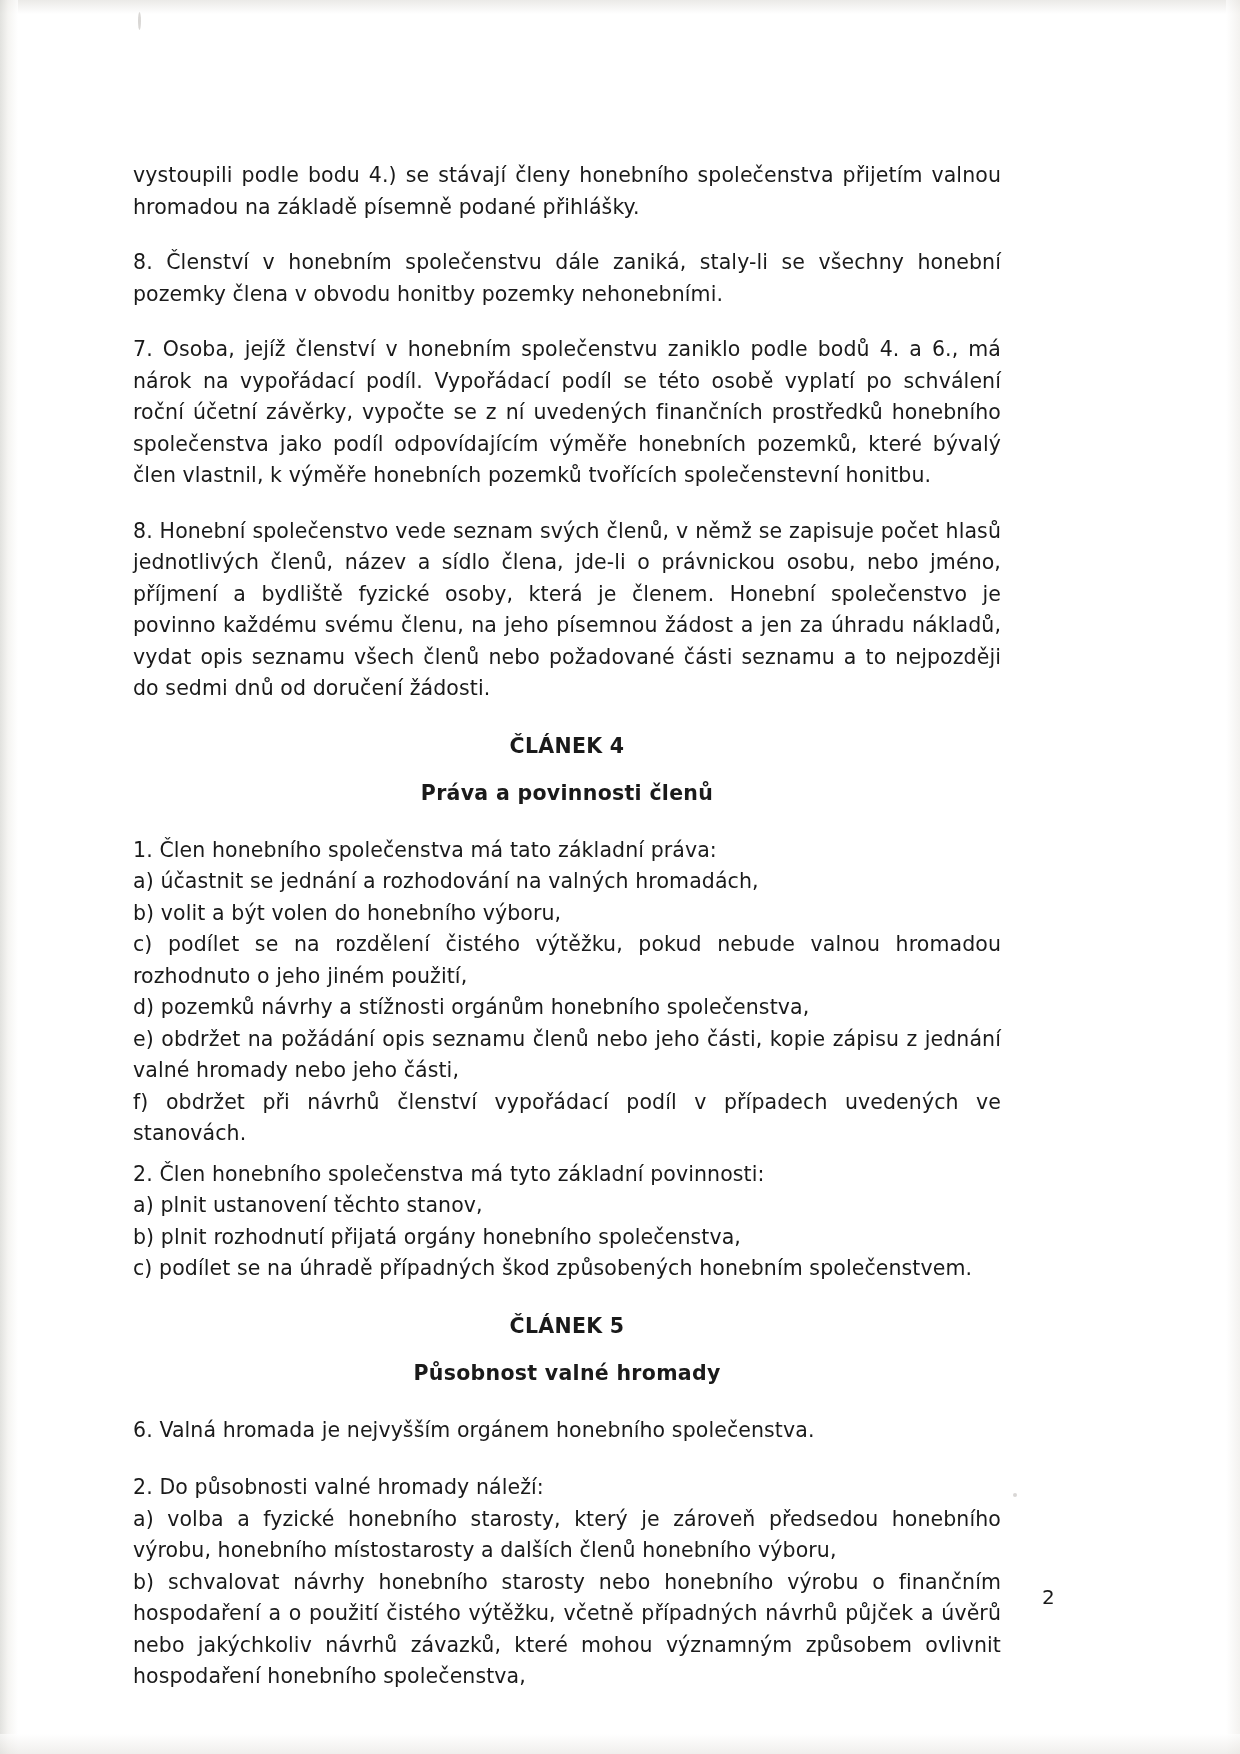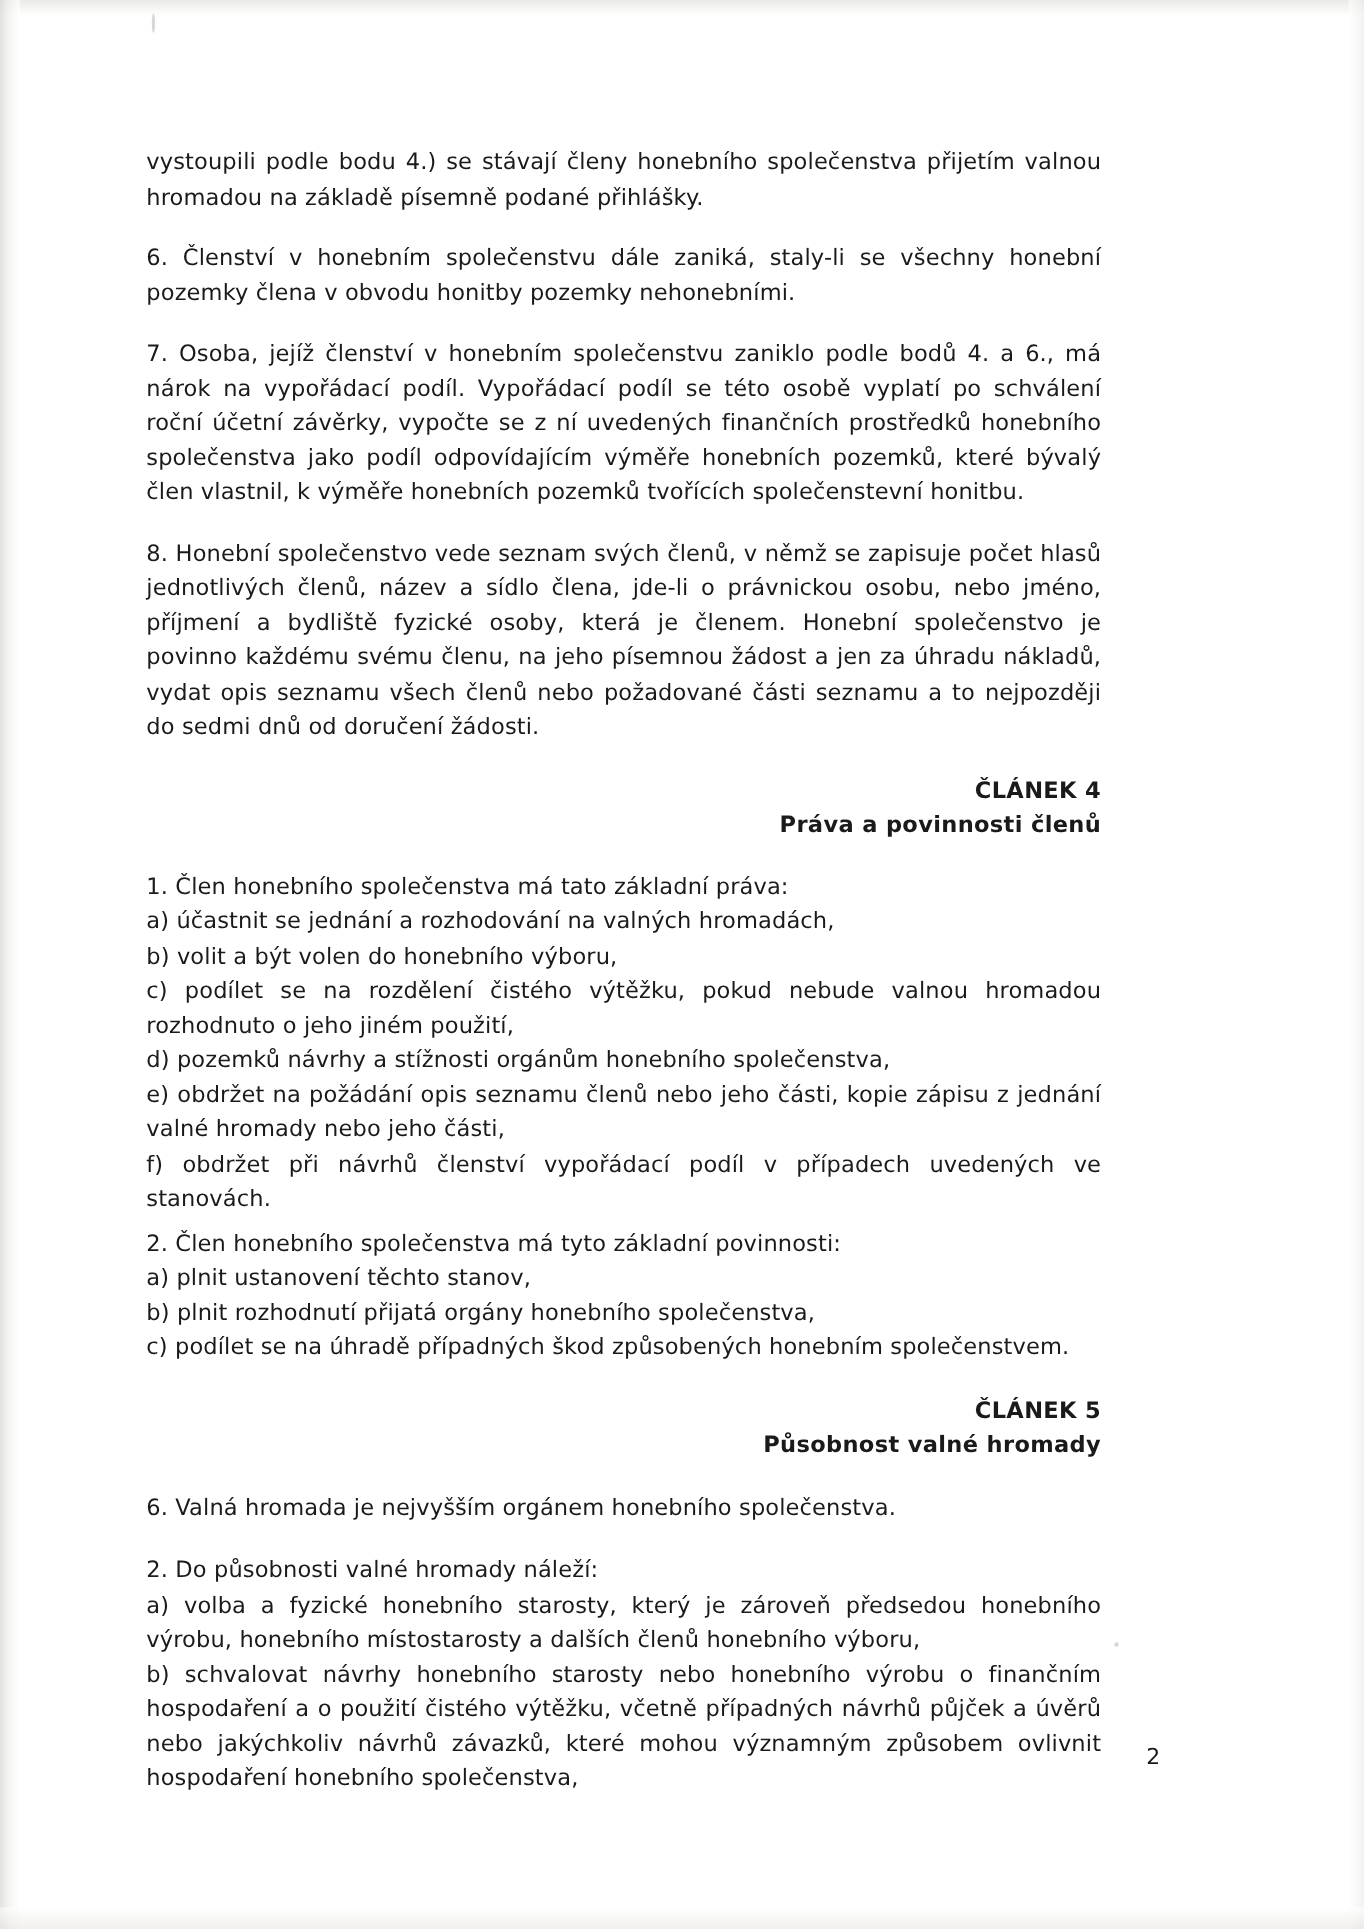--- a/index.html
+++ b/index.html
@@ -46,43 +46,43 @@
   }
   .page {
     position: absolute;
     top: 0; left: 0;
     width: 1240px;
     height: 1754px;
   }
   .content {
     position: absolute;
     left: 133px;
-    top: 132px;
+    top: 160px;
     width: 868px;
   }
   p.para {
     margin: 0 0 0 0;
     font-size: 20.5px;
     line-height: 31.5px;
     text-align: justify;
     letter-spacing: 0.1px;
   }
   p.para.block-gap {
     margin-top: 24px;
   }
   .nojust {
     text-align: left;
   }
   .heading {
-    text-align: right;
+    text-align: center;
     font-weight: bold;
     font-size: 20.5px;
     line-height: 31px;
     letter-spacing: 0.3px;
-    margin: 0;
+    margin: 16px;
   }
   .heading-group {
     margin-top: 26px;
     margin-bottom: 26px;
   }
   .pagenum {
     position: absolute;
     left: 1042px;
     top: 1585px;
     font-size: 20px;
@@ -104,21 +104,21 @@
   <div class="scan-edge-right"></div>
   <div class="scan-edge-bottom"></div>
 
   <div class="speck" style="left:138px; top:12px; width:3px; height:18px;"></div>
   <div class="speck" style="left:1013px; top:1493px; width:4px; height:4px;"></div>
 
   <div class="content">
 
     <p class="para">vystoupili podle bodu 4.) se stávají členy honebního společenstva přijetím valnou hromadou na základě písemně podané přihlášky.</p>
 
-    <p class="para block-gap">6. Členství v honebním společenstvu dále zaniká, staly-li se všechny honební pozemky člena v obvodu honitby pozemky nehonebními.</p>
+    <p class="para block-gap">8. Členství v honebním společenstvu dále zaniká, staly-li se všechny honební pozemky člena v obvodu honitby pozemky nehonebními.</p>
 
     <p class="para block-gap">7. Osoba, jejíž členství v honebním společenstvu zaniklo podle bodů 4. a 6., má nárok na vypořádací podíl. Vypořádací podíl se této osobě vyplatí po schválení roční účetní závěrky, vypočte se z ní uvedených finančních prostředků honebního společenstva jako podíl odpovídajícím výměře honebních pozemků, které bývalý člen vlastnil, k výměře honebních pozemků tvořících společenstevní honitbu.</p>
 
     <p class="para block-gap">8. Honební společenstvo vede seznam svých členů, v němž se zapisuje počet hlasů jednotlivých členů, název a sídlo člena, jde-li o právnickou osobu, nebo jméno, příjmení a bydliště fyzické osoby, která je členem. Honební společenstvo je povinno každému svému členu, na jeho písemnou žádost a jen za úhradu nákladů, vydat opis seznamu všech členů nebo požadované části seznamu a to nejpozději do sedmi dnů od doručení žádosti.</p>
 
     <div class="heading-group">
       <p class="heading">ČLÁNEK 4</p>
       <p class="heading">Práva a povinnosti členů</p>
     </div>
 

